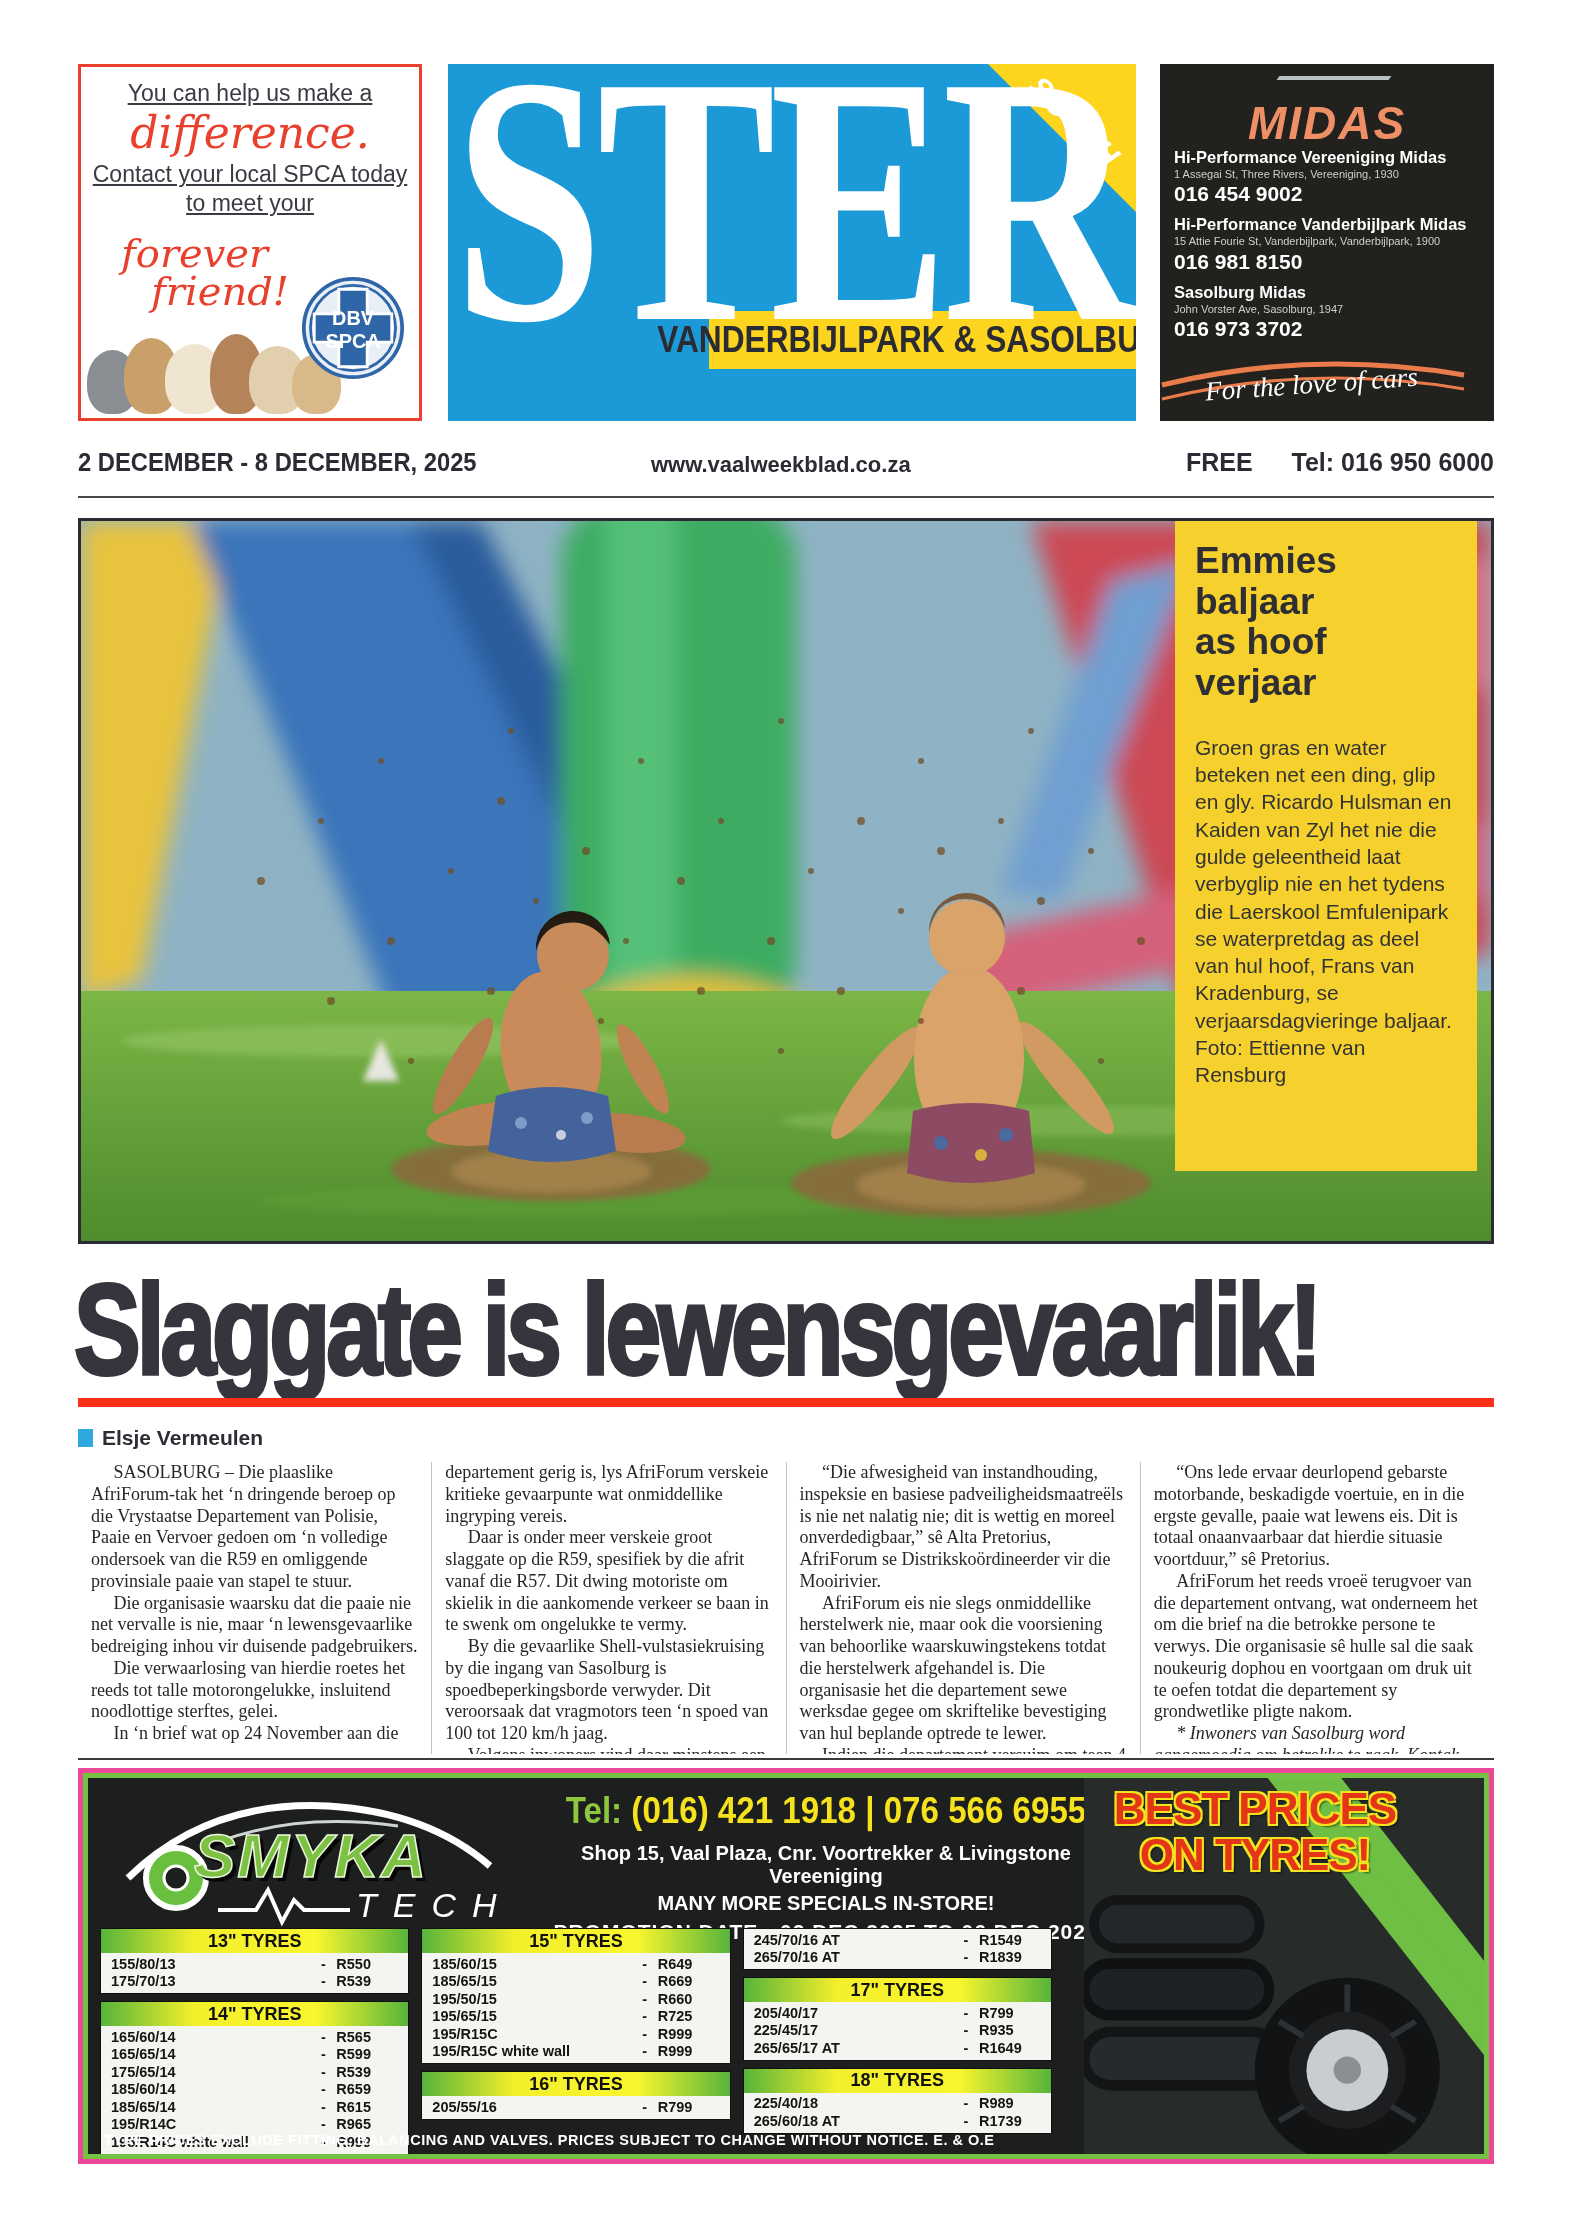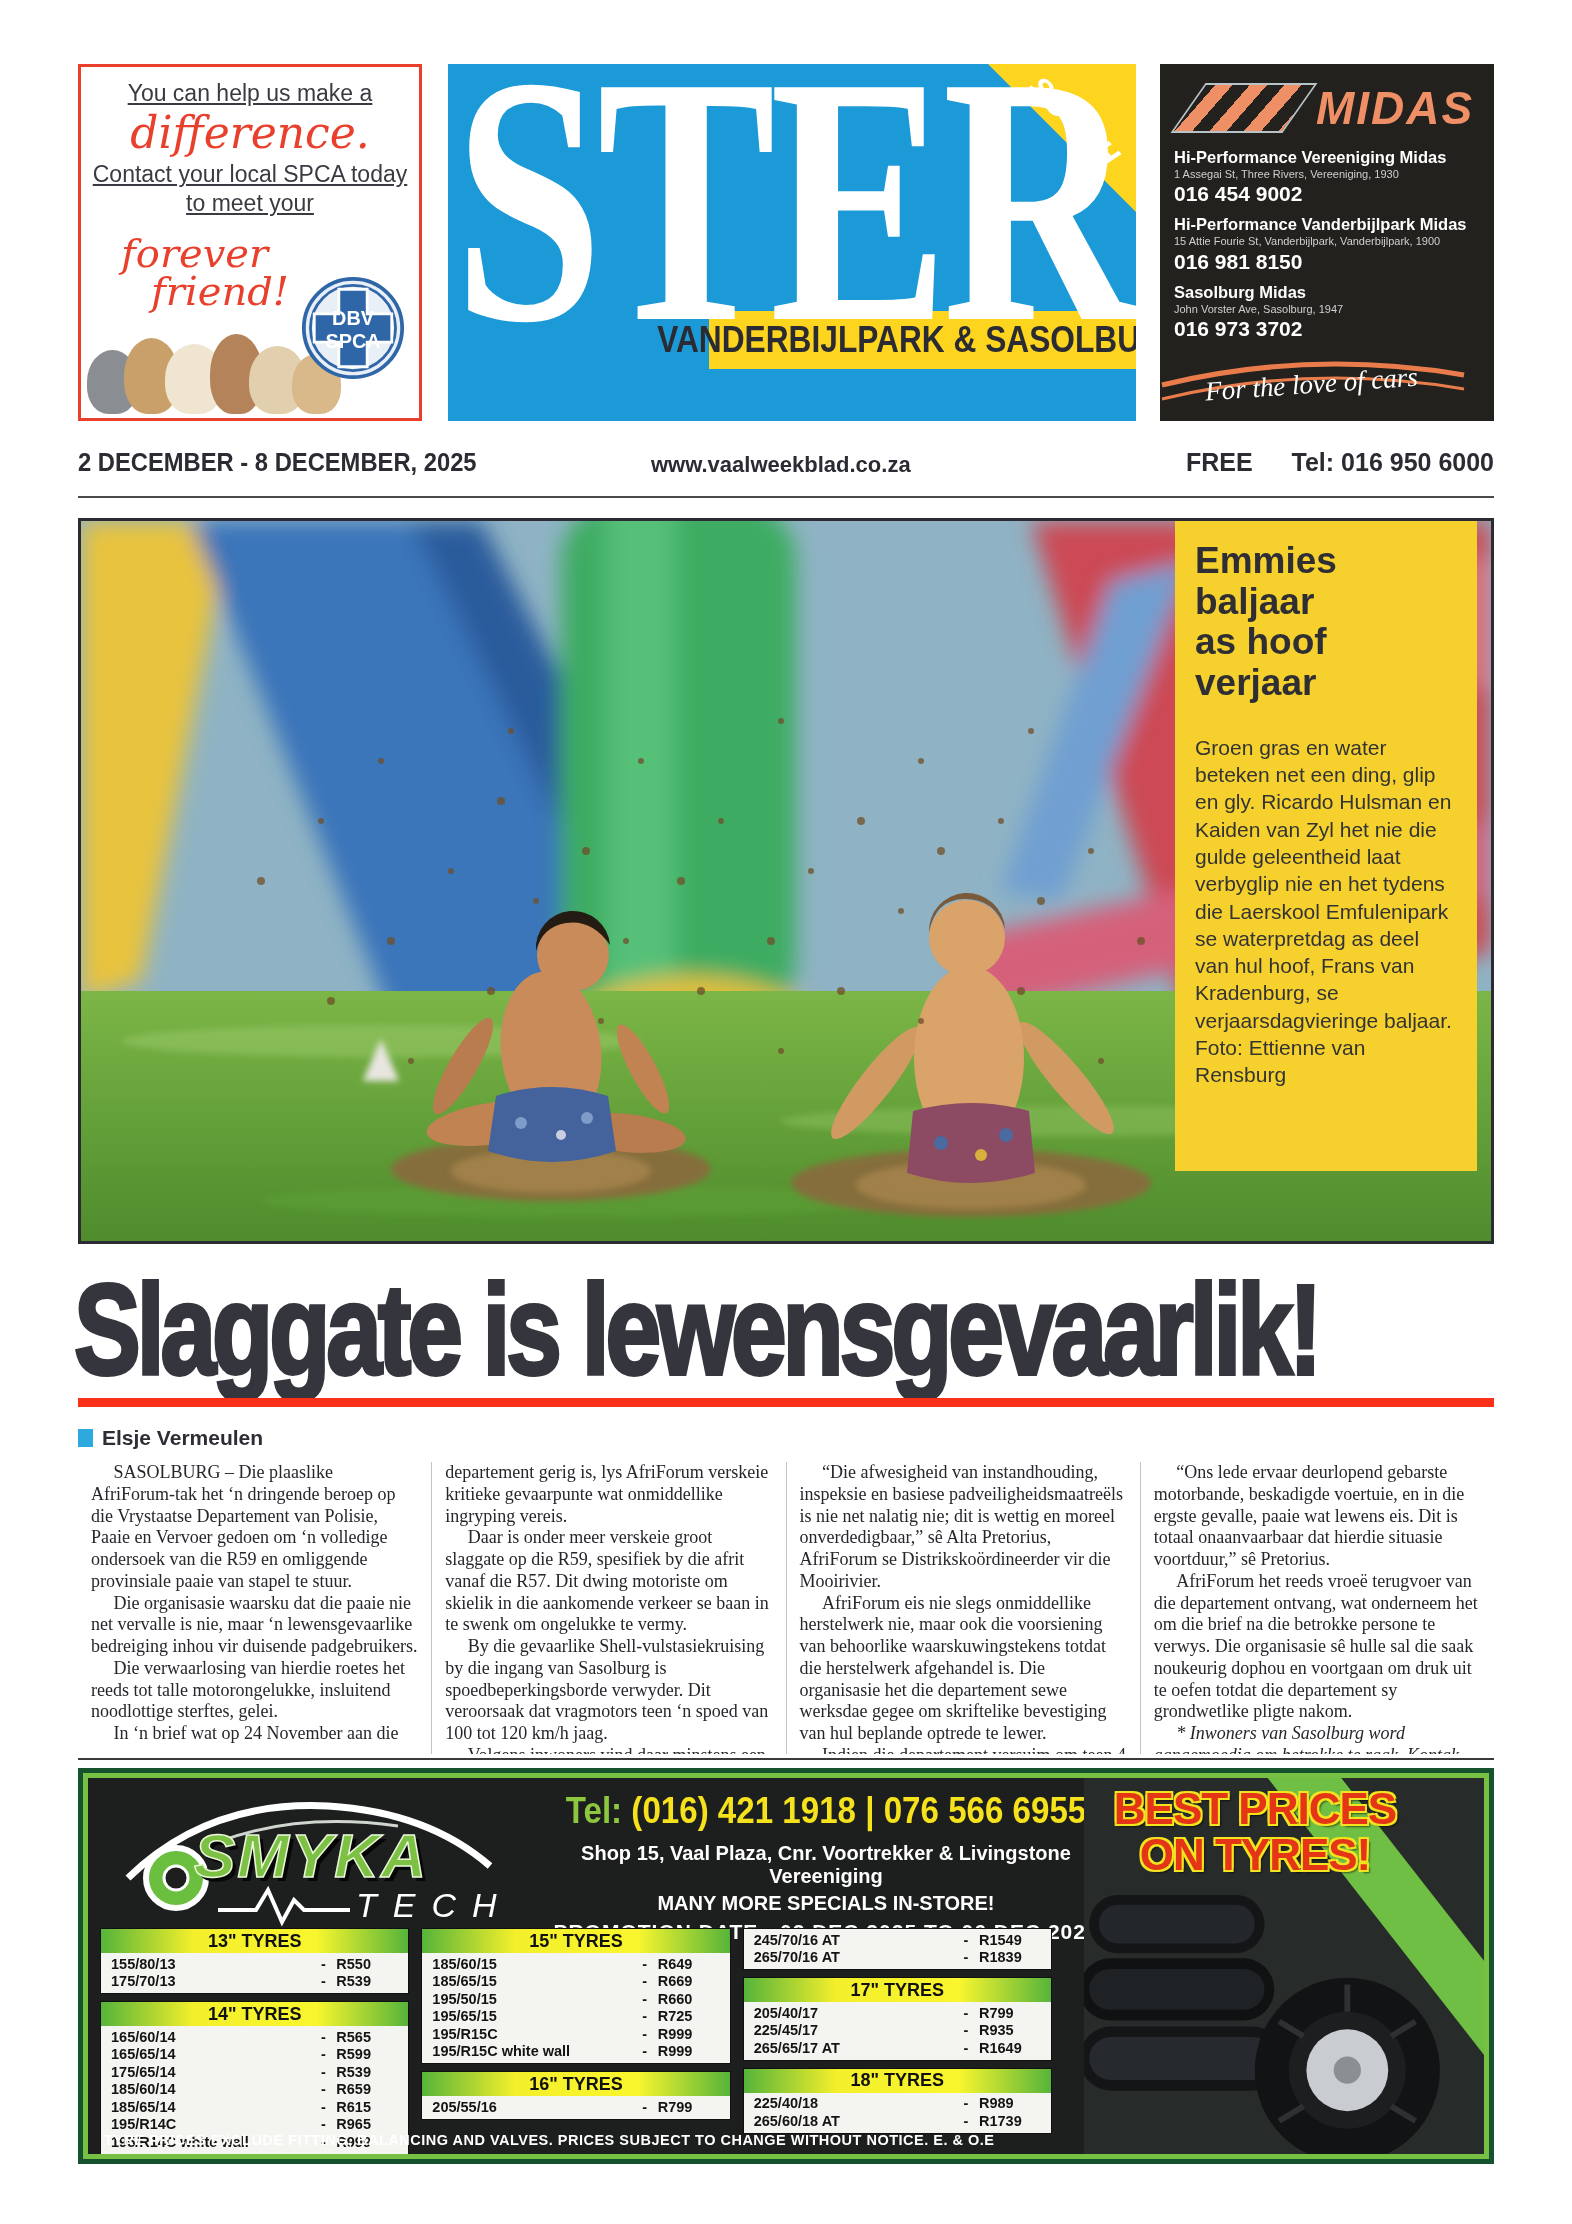--- a/index.html
+++ b/index.html
@@ -34,21 +34,21 @@
   .ster-strip{position:absolute;left:38%;right:0;bottom:52px;height:58px;background:#fdd41e;z-index:1;
               display:flex;align-items:center;justify-content:center;}
   .ster-strip span{font-weight:bold;font-size:36px;color:#2b2b33;transform:scaleX(.88);white-space:nowrap;letter-spacing:0px;}
   .ster-title{position:absolute;left:0;right:0;top:-38px;text-align:center;z-index:2;
               font-family:"Liberation Serif",serif;font-weight:bold;color:#fff;
               font-size:268px;line-height:1.2;letter-spacing:-6px;transform:scaleY(1.32);transform-origin:center 120px;}
 
   
   .midas{position:absolute;left:1160px;top:64px;width:334px;height:357px;background:#23211e;color:#fff;
          padding:12px 14px 0;overflow:hidden;}
-  .midas-logo-row{display:flex;align-items:center;gap:16px;height:64px;margin-bottom:8px;}
+  .midas-logo-row{display:flex;align-items:center;gap:16px;height:64px;margin-bottom:8px;flex-direction:column;}
   .midas-par{width:112px;height:50px;margin-left:14px;transform:skewX(-35deg);
              border:2px solid #b9c2c6;
              background:repeating-linear-gradient(100deg,#23211e 0 9px,#ef8f66 9px 26px,#23211e 26px 34px);}
   .midas-brand{font-size:46px;font-weight:bold;font-style:italic;color:#ef8f66;letter-spacing:2px;}
   .midas-loc{margin-bottom:9px;}
   .m-name{font-size:16.5px;font-weight:bold;line-height:1.15;}
   .m-addr{font-size:11px;color:#cfcfcf;line-height:1.3;}
   .m-phone{font-size:21px;font-weight:bold;line-height:1.2;}
   .midas-tag{position:absolute;left:0;right:0;bottom:2px;height:64px;}
 
@@ -79,21 +79,21 @@
   .article{position:absolute;left:78px;top:1462px;width:1416px;height:292px;display:flex;overflow:hidden;}
   .col{flex:1 1 0;padding:0 13px;font-family:"Liberation Serif",serif;font-size:18px;
        line-height:1.21;color:#26262c;}
   .col + .col{border-left:1px solid #c3c3c3;}
   .col .para{margin:0;text-indent:1.25em;}
   .col .para.noindent{text-indent:0;}
   .col .para.italic{font-style:italic;}
   .art-rule{position:absolute;left:78px;top:1758px;width:1416px;border-top:2px solid #3a3a3a;}
 
   
-  .tyread{position:absolute;left:78px;top:1768px;width:1416px;height:396px;background:#14532d;padding:5px;}
+  .tyread{position:absolute;left:78px;top:1768px;width:1416px;height:396px;background:#ec4899;padding:5px;}
   .ad-inner{position:relative;width:100%;height:100%;border:5px solid #76c043;background:#1d1f1e;overflow:hidden;}
   .smyka-logo{position:absolute;left:10px;top:4px;width:520px;height:146px;}
   .smyka-word{position:absolute;left:96px;top:38px;font-size:62px;font-weight:bold;font-style:italic;
               color:#7cc143;letter-spacing:2px;-webkit-text-stroke:1.5px #eaf6da;text-shadow:4px 4px 0 #060606;}
   .tech-word{position:absolute;left:258px;top:104px;font-size:34px;font-style:italic;color:#fff;letter-spacing:16px;}
   .ad-mid{position:absolute;left:438px;top:12px;width:600px;text-align:center;color:#fff;}
   .ad-tel{font-size:36px;font-weight:bold;white-space:nowrap;transform:scaleX(.92);transform-origin:center;}
   .ad-tel .t1{color:#8dc63f;}
   .ad-tel .t2{color:#f5e11c;}
   .ad-addr{margin-top:10px;font-size:20px;font-weight:bold;}

